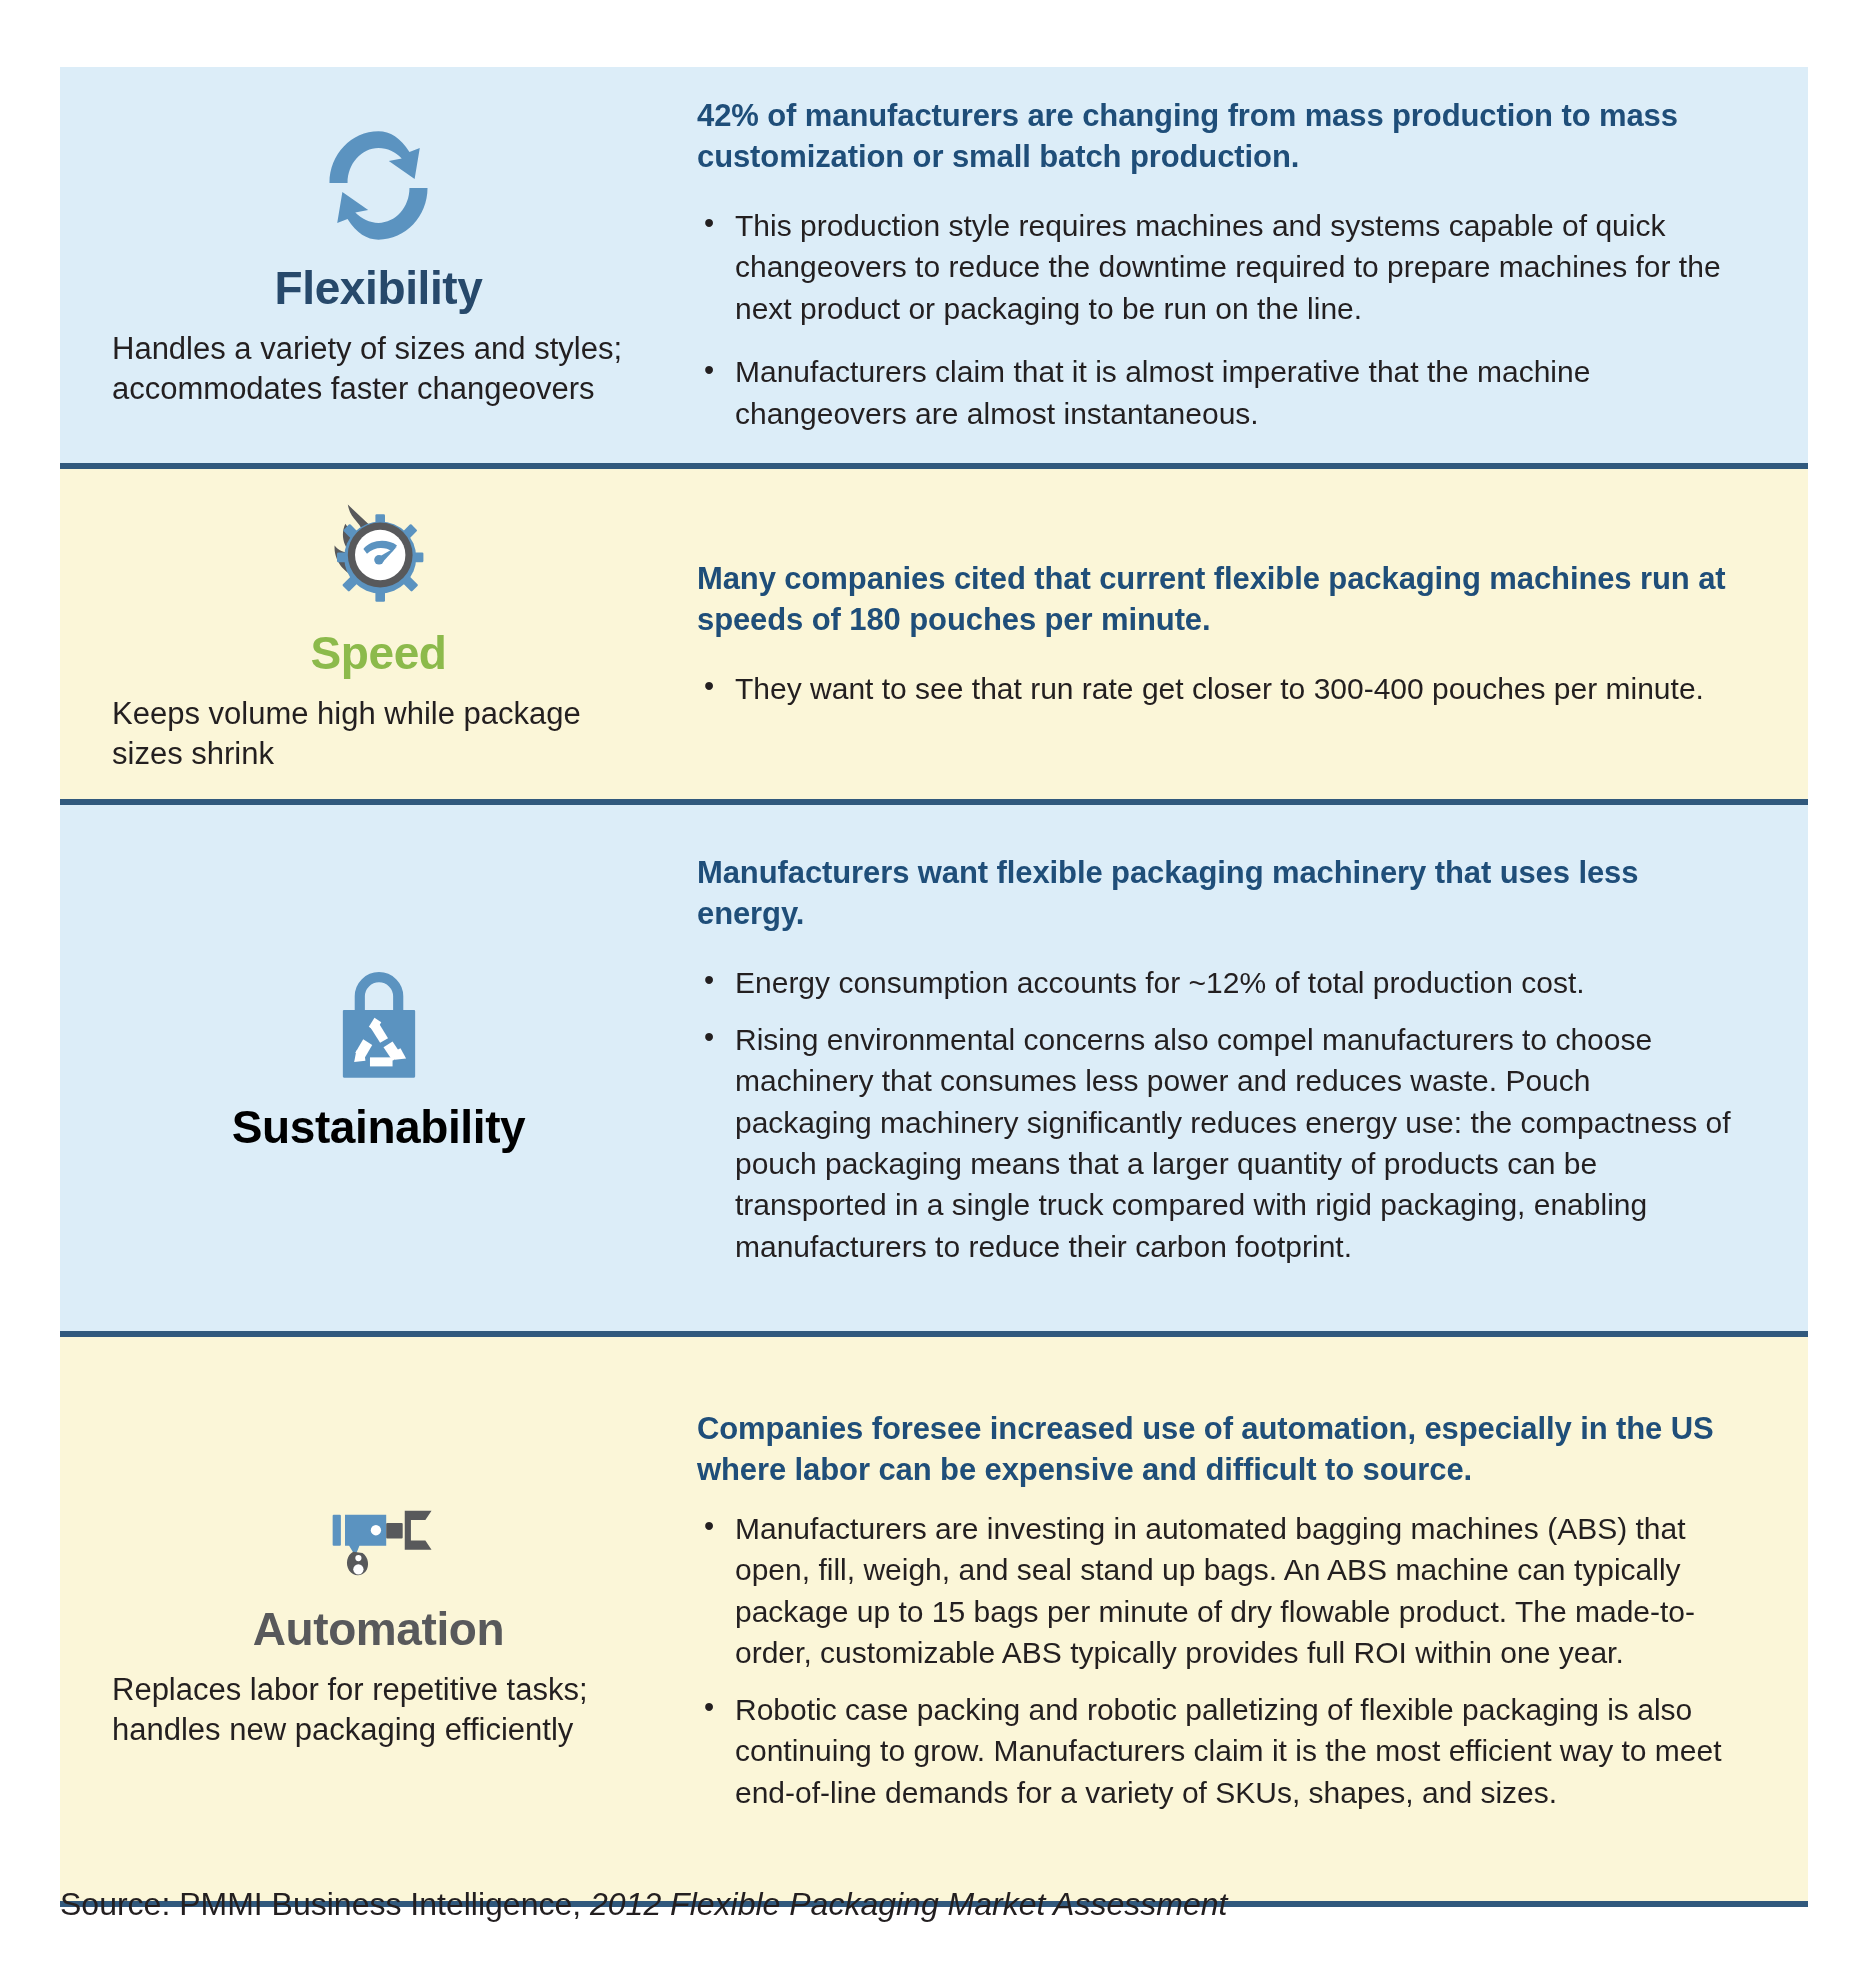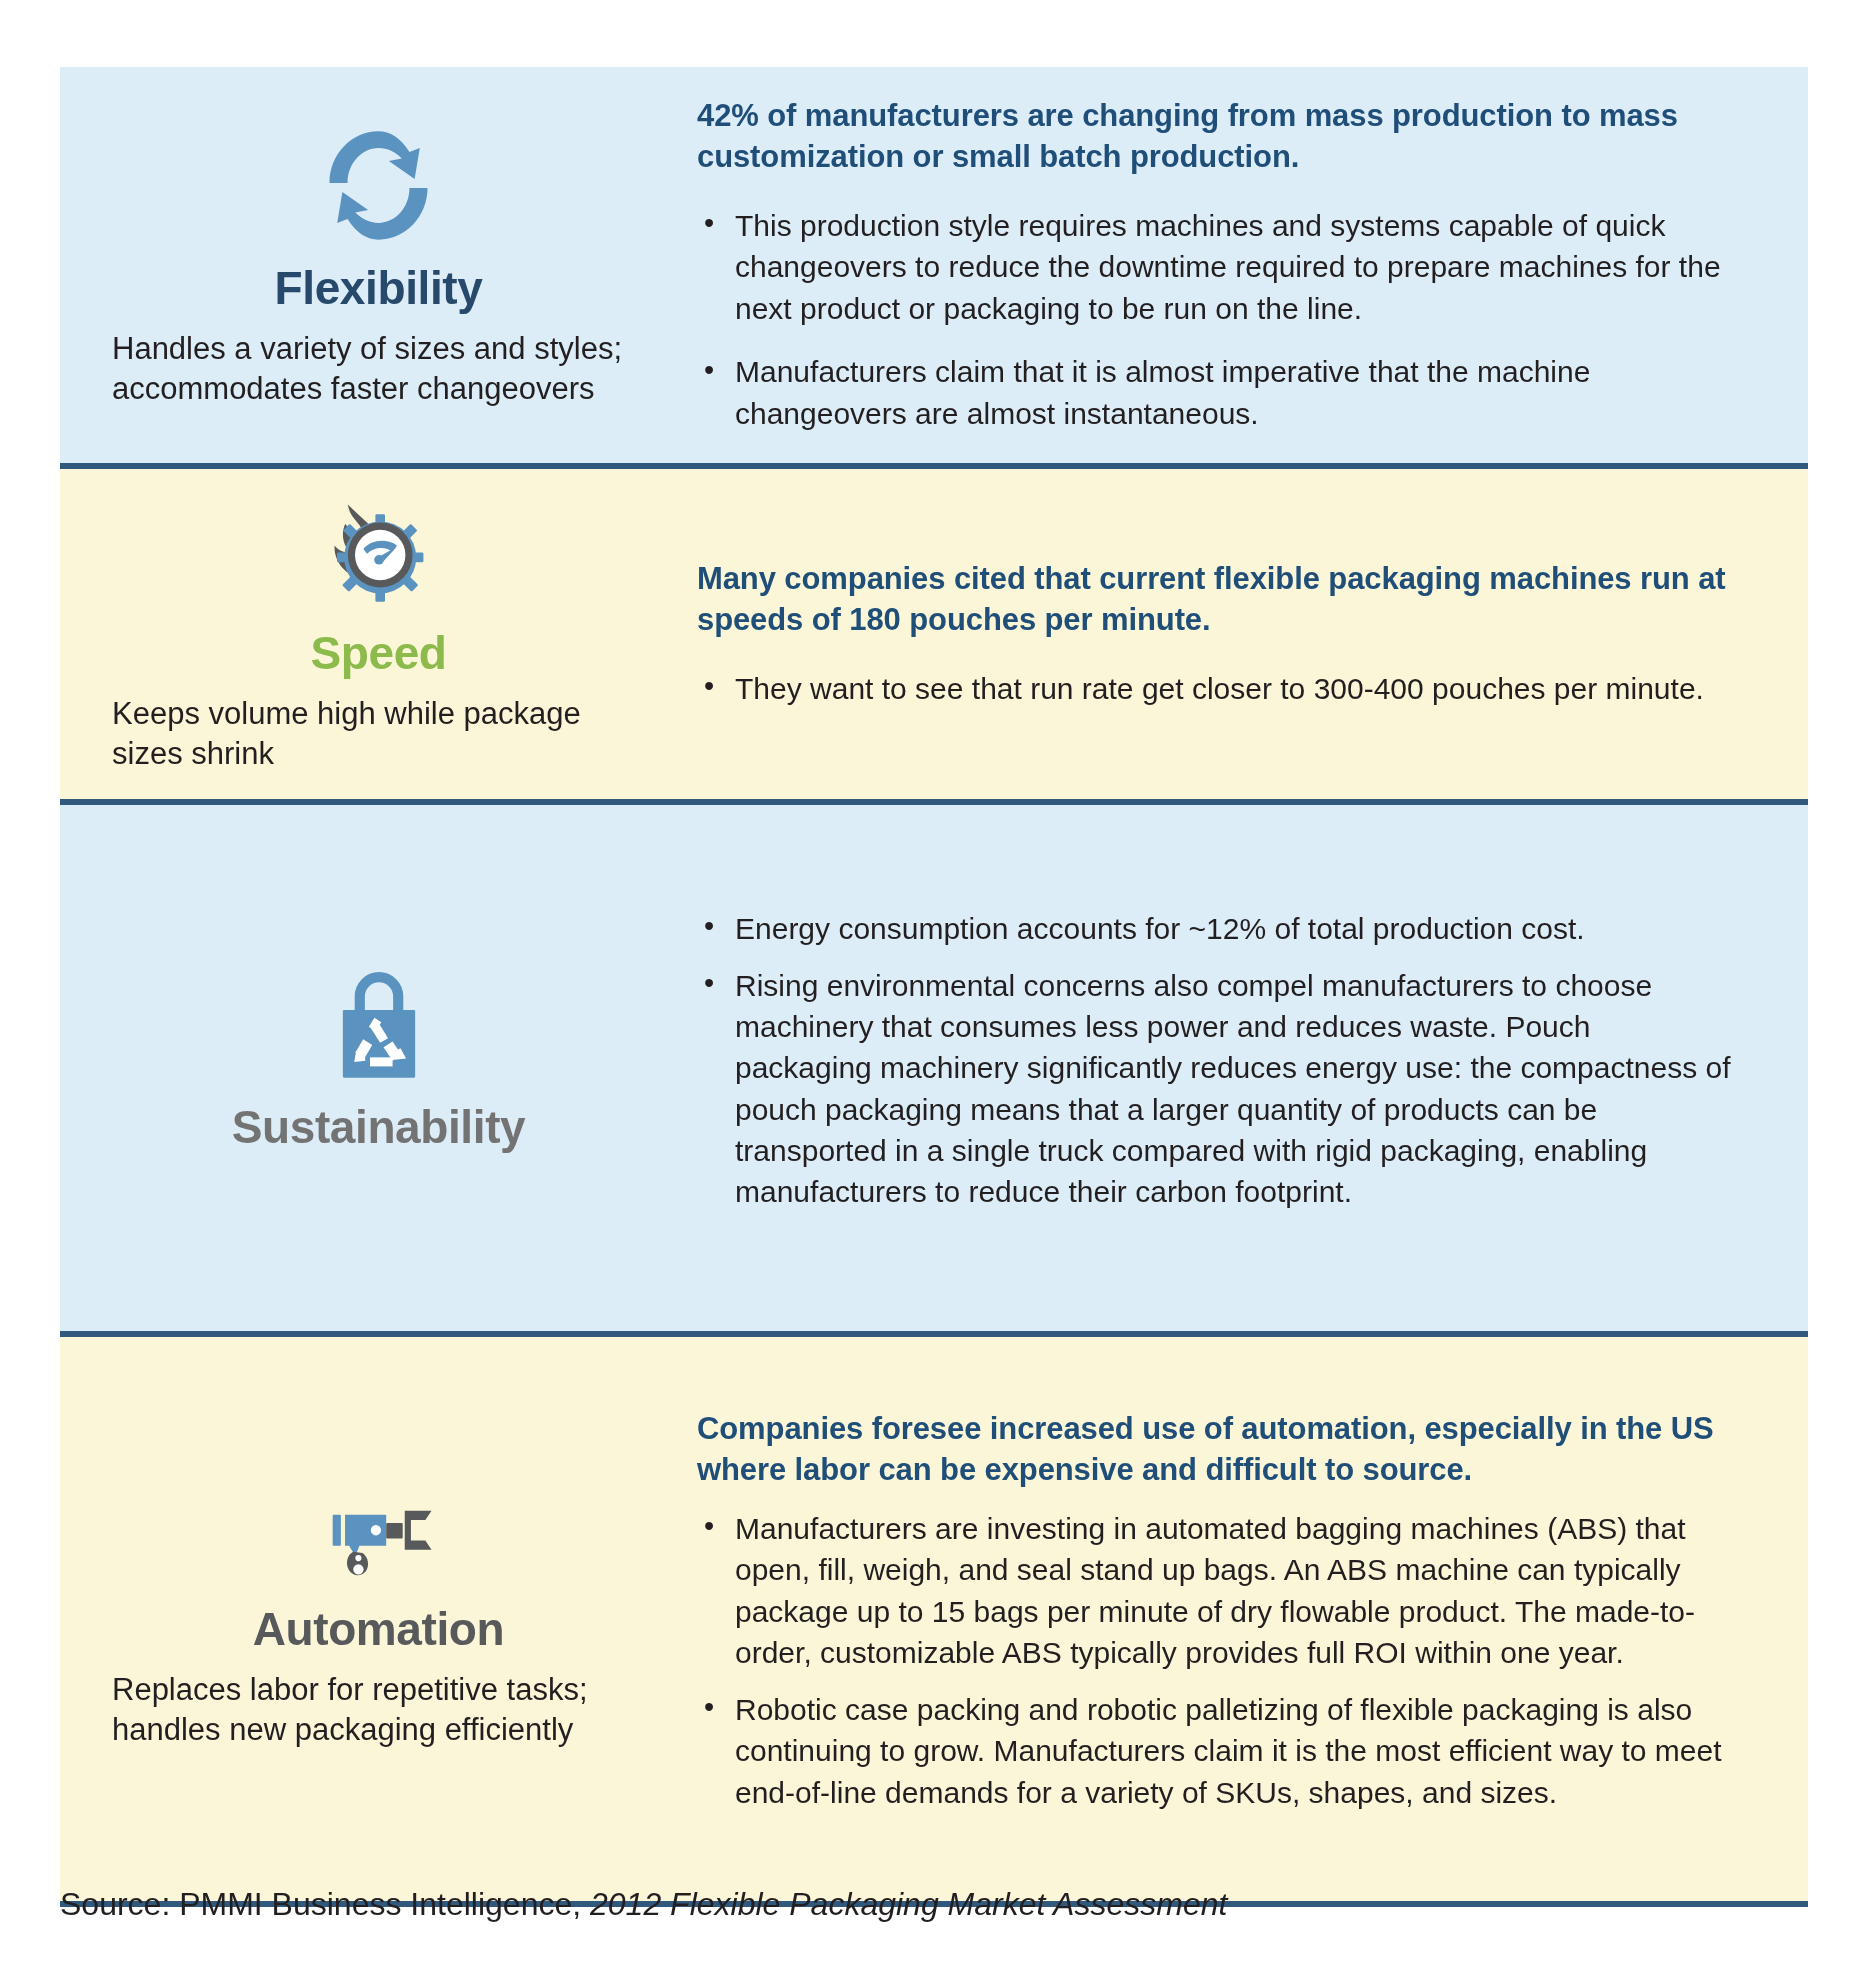--- a/index.html
+++ b/index.html
@@ -209,23 +209,24 @@
               <path d="M50 50 l8 13 l-7 4 l-9 -14 Z"></path>
               <path d="M41 53 l5 -8 l6 4 l-5 8 Z"></path>
               <path d="M36 64 l-7 12 l8 5 l7 -12 Z"></path>
               <path d="M30 74 l-2 10 l10 -1 l-1 -7 Z"></path>
               <path d="M62 66 l8 12 l-8 5 l-8 -12 Z"></path>
               <path d="M64 82 l10 -1 l-5 -9 l-6 3 Z"></path>
               <path d="M42 80 h20 v8 h-20 Z"></path>
             </g>
           </svg>
         </span>
-        <div class="cat-title" style="color:#737373;">Sustainability</div>
+        <div class="cat-title" style="color:#000000;">Sustainability</div>
       </div>
       <div class="right-col tight">
+        <div class="headline">Manufacturers want flexible packaging machinery that uses less energy.</div>
         <ul class="bullets">
           <li>Energy consumption accounts for ~12% of total production cost.</li>
           <li>Rising environmental concerns also compel manufacturers to choose machinery that consumes less power and reduces waste. Pouch packaging machinery significantly reduces energy use: the compactness of pouch packaging means that a larger quantity of products can be transported in a single truck compared with rigid packaging, enabling manufacturers to reduce their carbon footprint.</li>
         </ul>
       </div>
     </div>
 
     <div class="section cream" id="sec-automation">
       <div class="left-col">
         <span class="icon-wrap">

